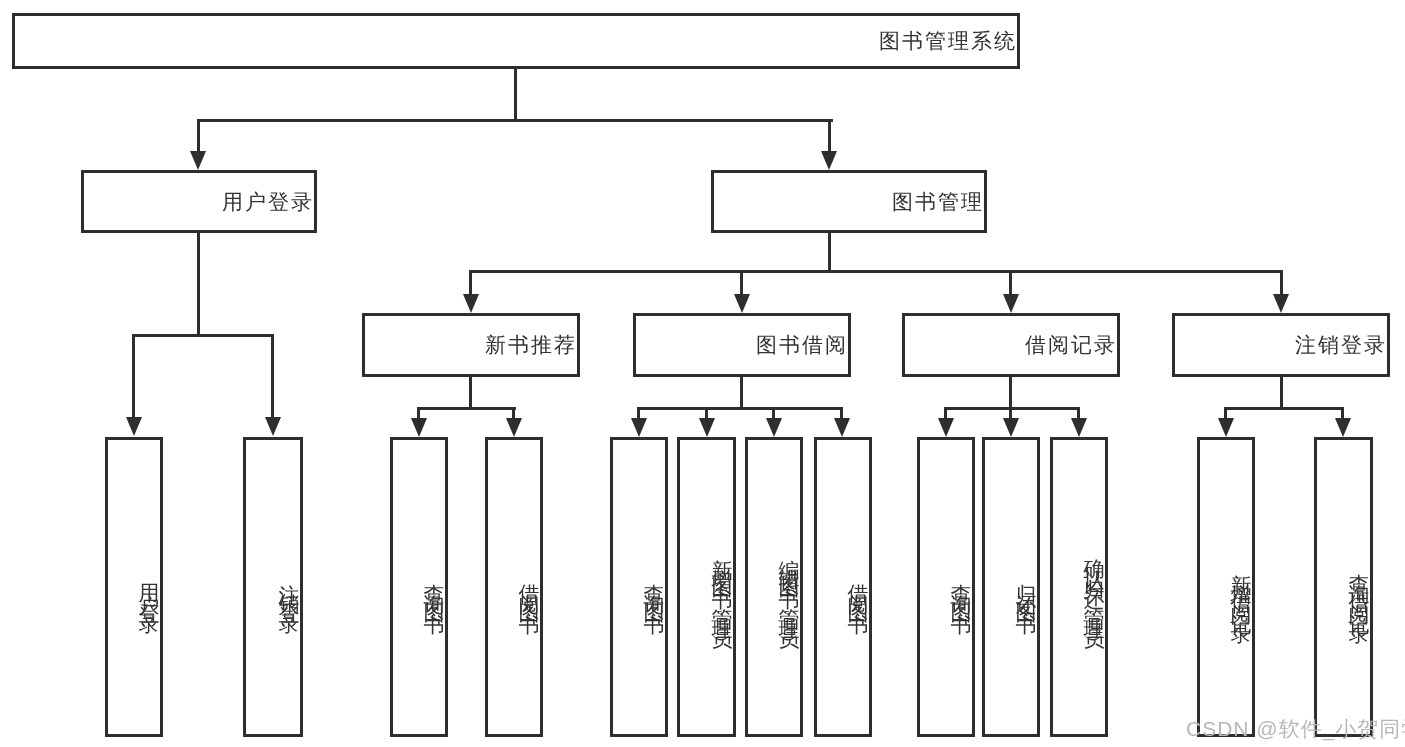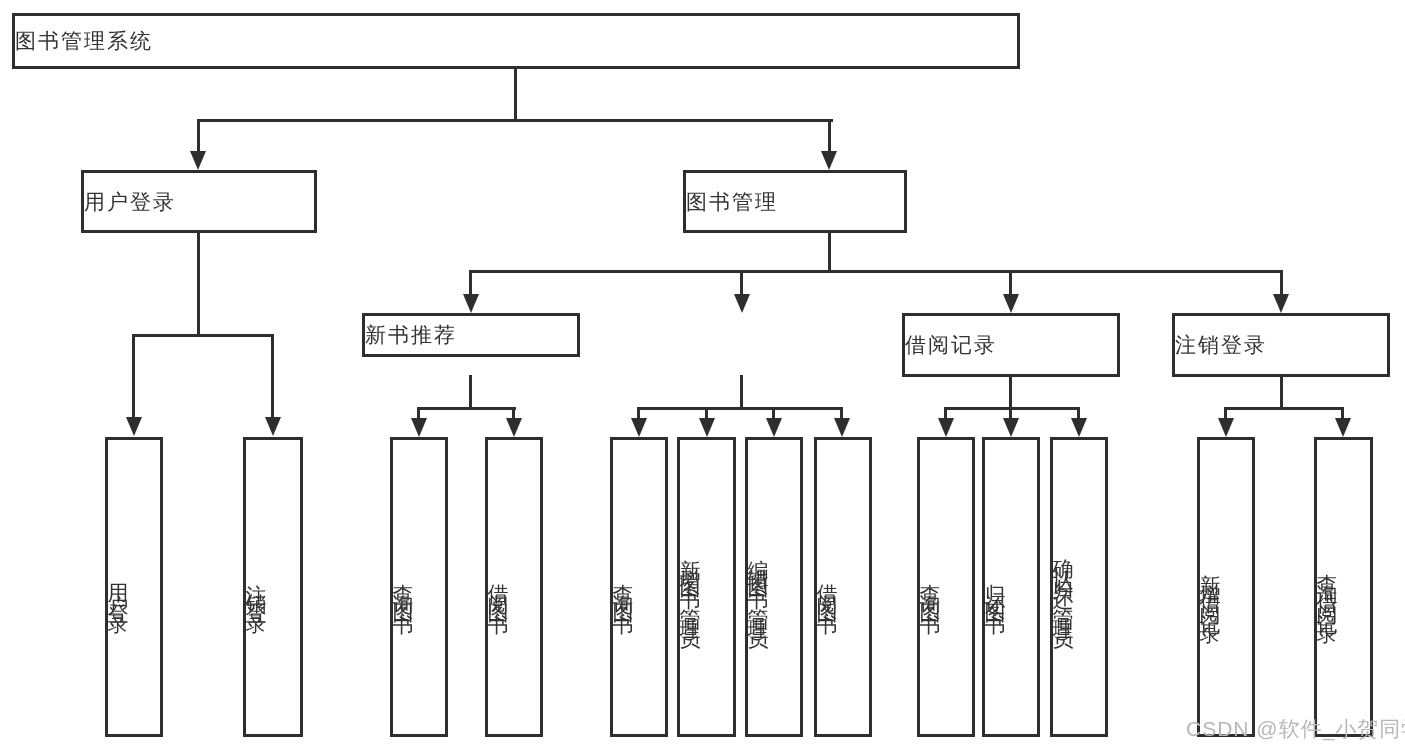--- a/index.html
+++ b/index.html
@@ -3,21 +3,21 @@
 <meta charset="utf-8">
 <style>
   html,body{margin:0;padding:0;background:#ffffff;}
   .stage{
     position:relative;width:1405px;height:747px;background:#ffffff;
     font-family:"Liberation Sans",sans-serif;color:#333333;overflow:hidden;
   }
   
   .box{
     position:absolute;box-sizing:border-box;border:3px solid #2e2e2e;background:#ffffff;
-    display:flex;align-items:center;justify-content:flex-start;z-index:2;
+    display:flex;align-items:center;justify-content:flex-end;z-index:2;
   }
   .box .lbl{font-size:21px;letter-spacing:2px;color:#333333;white-space:nowrap;}
   .leaf .lbl{
     writing-mode:vertical-rl;letter-spacing:10px;font-size:21px;line-height:1;
     white-space:nowrap;
   }
   
   .v{position:absolute;width:3px;background:#2e2e2e;z-index:1;}
   .h{position:absolute;height:3px;background:#2e2e2e;z-index:1;}
   .arrow{
@@ -44,21 +44,21 @@
     <div class="h" style="left:197px;top:119px;width:636px"></div>
     <div class="v" style="left:197px;top:119px;height:34px"></div>
     <div class="arrow" style="left:190px;top:151px"></div>
     <div class="v" style="left:828px;top:119px;height:34px"></div>
     <div class="arrow" style="left:821px;top:151px"></div>
   </div>
 
   <div class="box" style="left:81px;top:170px;width:236px;height:63px">
     <span class="lbl">用户登录</span>
   </div>
-  <div class="box" style="left:683px;top:170px;width:224px;height:63px">
+  <div class="box" style="left:711px;top:170px;width:276px;height:63px">
     <span class="lbl">图书管理</span>
   </div>
 
   <div>
     <div class="v" style="left:197px;top:231px;height:105px"></div>
     <div class="h" style="left:132px;top:334px;width:142px"></div>
     <div class="v" style="left:132px;top:334px;height:85px"></div>
     <div class="arrow" style="left:126px;top:417px"></div>
     <div class="v" style="left:271px;top:334px;height:85px"></div>
     <div class="arrow" style="left:265px;top:417px"></div>
@@ -70,22 +70,25 @@
     <div class="v" style="left:469px;top:270px;height:26px"></div>
     <div class="arrow" style="left:463px;top:294px"></div>
     <div class="v" style="left:740px;top:270px;height:26px"></div>
     <div class="arrow" style="left:734px;top:294px"></div>
     <div class="v" style="left:1009px;top:270px;height:26px"></div>
     <div class="arrow" style="left:1003px;top:294px"></div>
     <div class="v" style="left:1280px;top:270px;height:26px"></div>
     <div class="arrow" style="left:1273px;top:294px"></div>
   </div>
 
-  <div class="box" style="left:362px;top:313px;width:218px;height:44px">
+  <div class="box" style="left:362px;top:313px;width:218px;height:64px">
     <span class="lbl">新书推荐</span>
+  </div>
+  <div class="box" style="left:633px;top:313px;width:218px;height:64px">
+    <span class="lbl">图书借阅</span>
   </div>
   <div class="box" style="left:902px;top:313px;width:218px;height:64px">
     <span class="lbl">借阅记录</span>
   </div>
   <div class="box" style="left:1172px;top:313px;width:218px;height:64px">
     <span class="lbl">注销登录</span>
   </div>
 
   <div>
     <div class="v" style="left:469px;top:375px;height:34px"></div>

